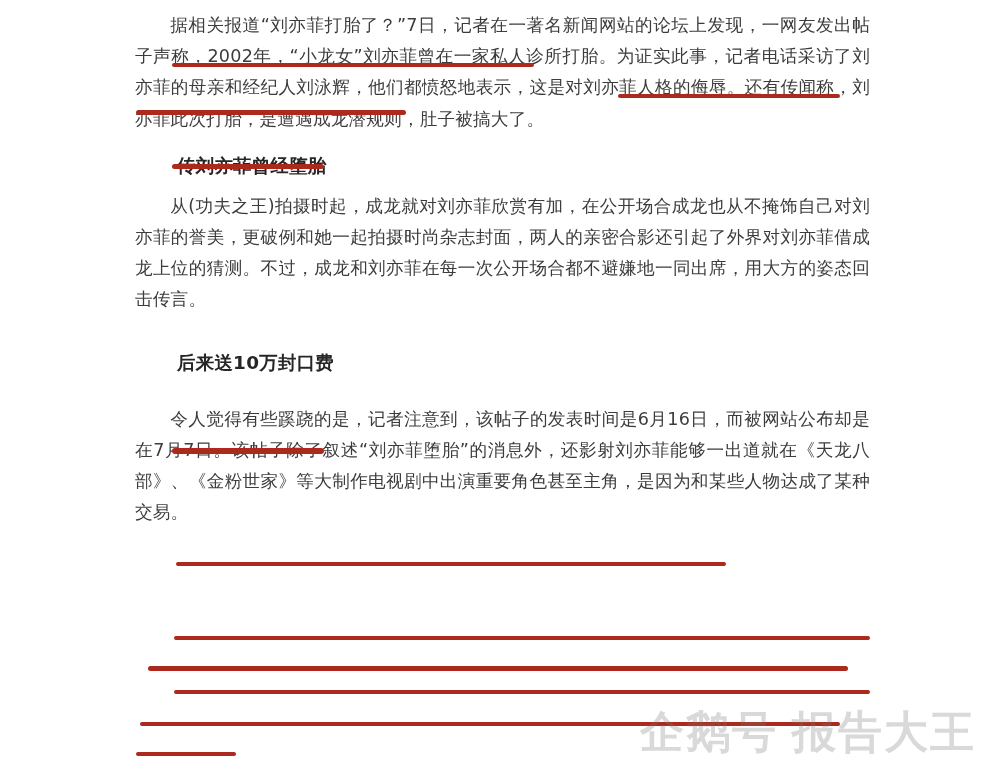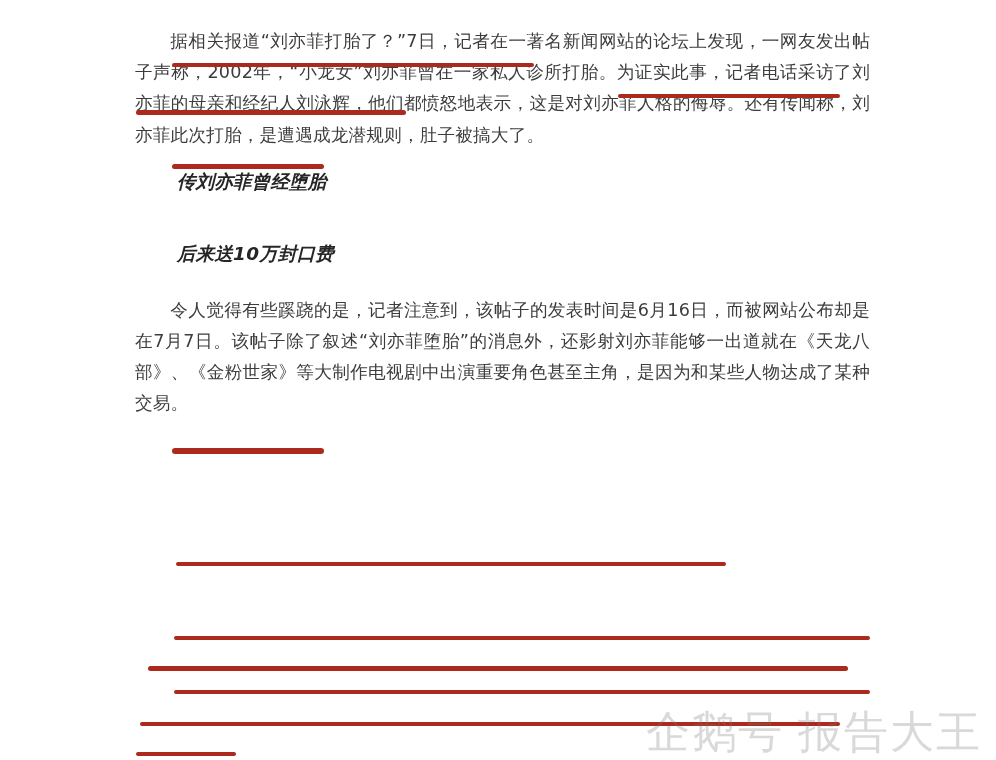--- a/index.html
+++ b/index.html
@@ -13,21 +13,21 @@
     overflow: hidden;
     font-family: "DejaVu Sans", "Liberation Sans", sans-serif;
     color: #3a3a3a;
   }
 
   #article {
     position: relative;
     width: 996px;
     height: 760px;
     box-sizing: border-box;
-    padding: 16px 126px 0 135px;
+    padding: 0 126px 0 135px;
   }
 
   .para {
     position: relative;
     font-size: 17.6px;
     line-height: 31.2px;
     letter-spacing: 0.2px;
     text-align: justify;
     text-justify: inter-ideograph;
     color: #3c3c3c;
@@ -37,39 +37,38 @@
 
   .heading {
     position: relative;
     font-size: 18.4px;
     line-height: 30px;
     font-weight: bold;
     color: #262626;
     margin: 0;
     padding-left: 42px;
     letter-spacing: 0.3px;
-    font-style: italic;
   }
 
   
   .mark {
     position: absolute;
     background: #ab2a1d;
     border-radius: 3px;
     pointer-events: none;
   }
 
   
   #watermark {
     position: absolute;
-    right: 14px;
+    right: 20px;
     bottom: 6px;
     font-size: 44px;
     line-height: 1;
-    font-weight: normal;
+    font-weight: bold;
     color: rgba(120,120,120,0.28);
     letter-spacing: 2px;
     white-space: nowrap;
     user-select: none;
   }
   #watermark .wm-gap { display: inline-block; width: 14px; }
 
   
   .gap-sm { height: 10px; }
   .gap-md { height: 16px; }
@@ -82,20 +81,21 @@
   <div class="gap-sm"></div>
 
   <p class="para">据相关报道“刘亦菲打胎了？”7日，记者在一著名新闻网站的论坛上发现，一网友发出帖子声称，2002年，“小龙女”刘亦菲曾在一家私人诊所打胎。为证实此事，记者电话采访了刘亦菲的母亲和经纪人刘泳辉，他们都愤怒地表示，这是对刘亦菲人格的侮辱。还有传闻称，刘亦菲此次打胎，是遭遇成龙潜规则，肚子被搞大了。</p>
 
   <div class="gap-md"></div>
 
   <h3 class="heading">传刘亦菲曾经堕胎</h3>
 
   <div class="gap-sm"></div>
 
+  <p class="para">从(功夫之王)拍摄时起，成龙就对刘亦菲欣赏有加，在公开场合成龙也从不掩饰自己对刘亦菲的誉美，更破例和她一起拍摄时尚杂志封面，两人的亲密合影还引起了外界对刘亦菲借成龙上位的猜测。不过，成龙和刘亦菲在每一次公开场合都不避嫌地一同出席，用大方的姿态回击传言。</p>
 
   <div class="gap-md"></div>
 
 
   <div class="gap-md"></div>
 
   <h3 class="heading">后来送10万封口费</h3>
 
   <div class="gap-sm"></div>
 

